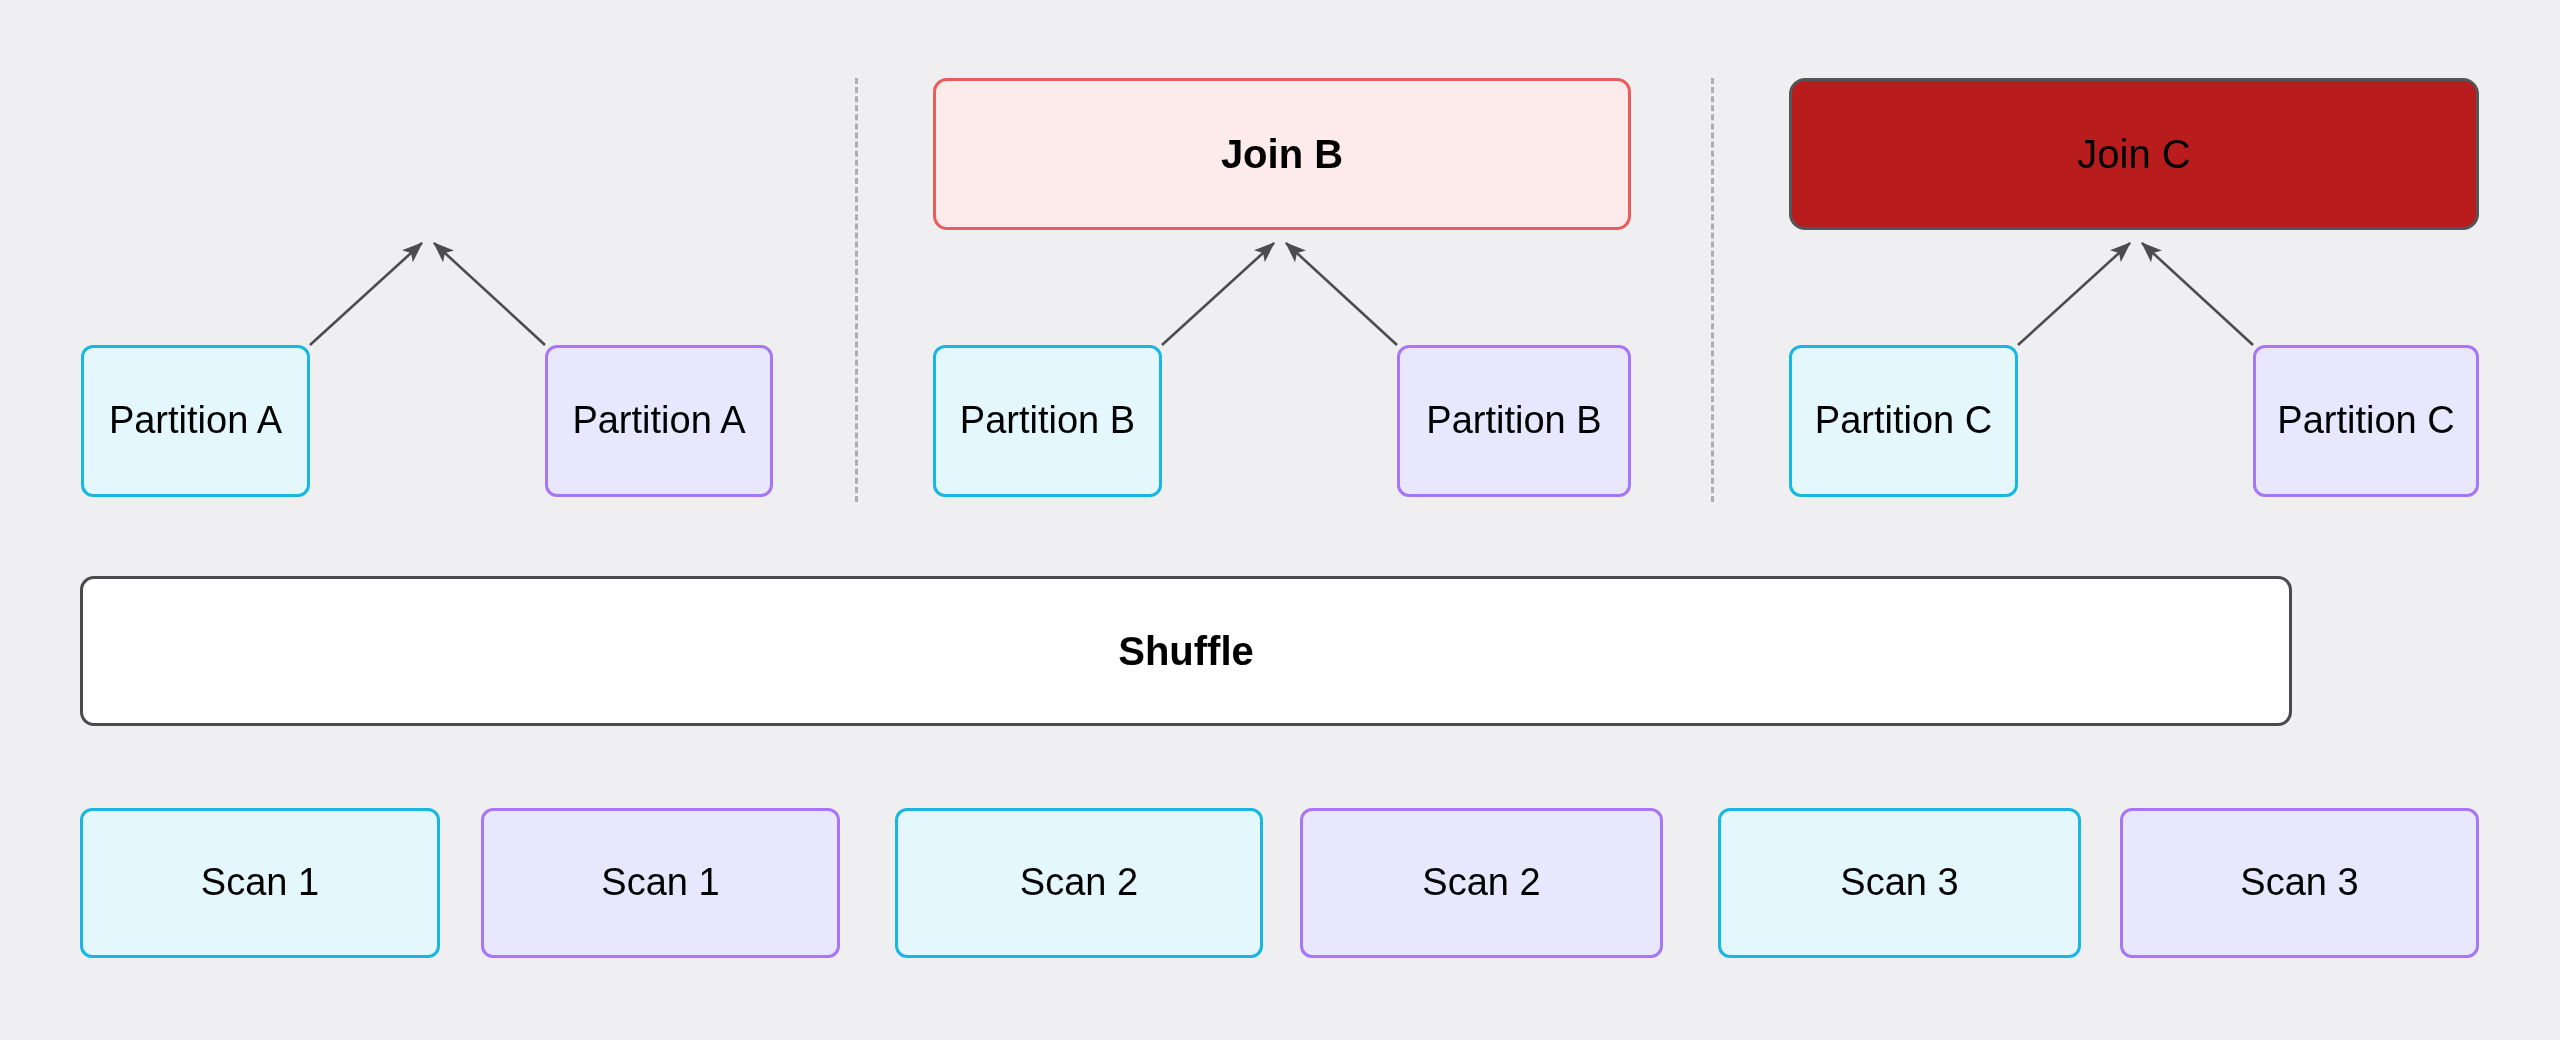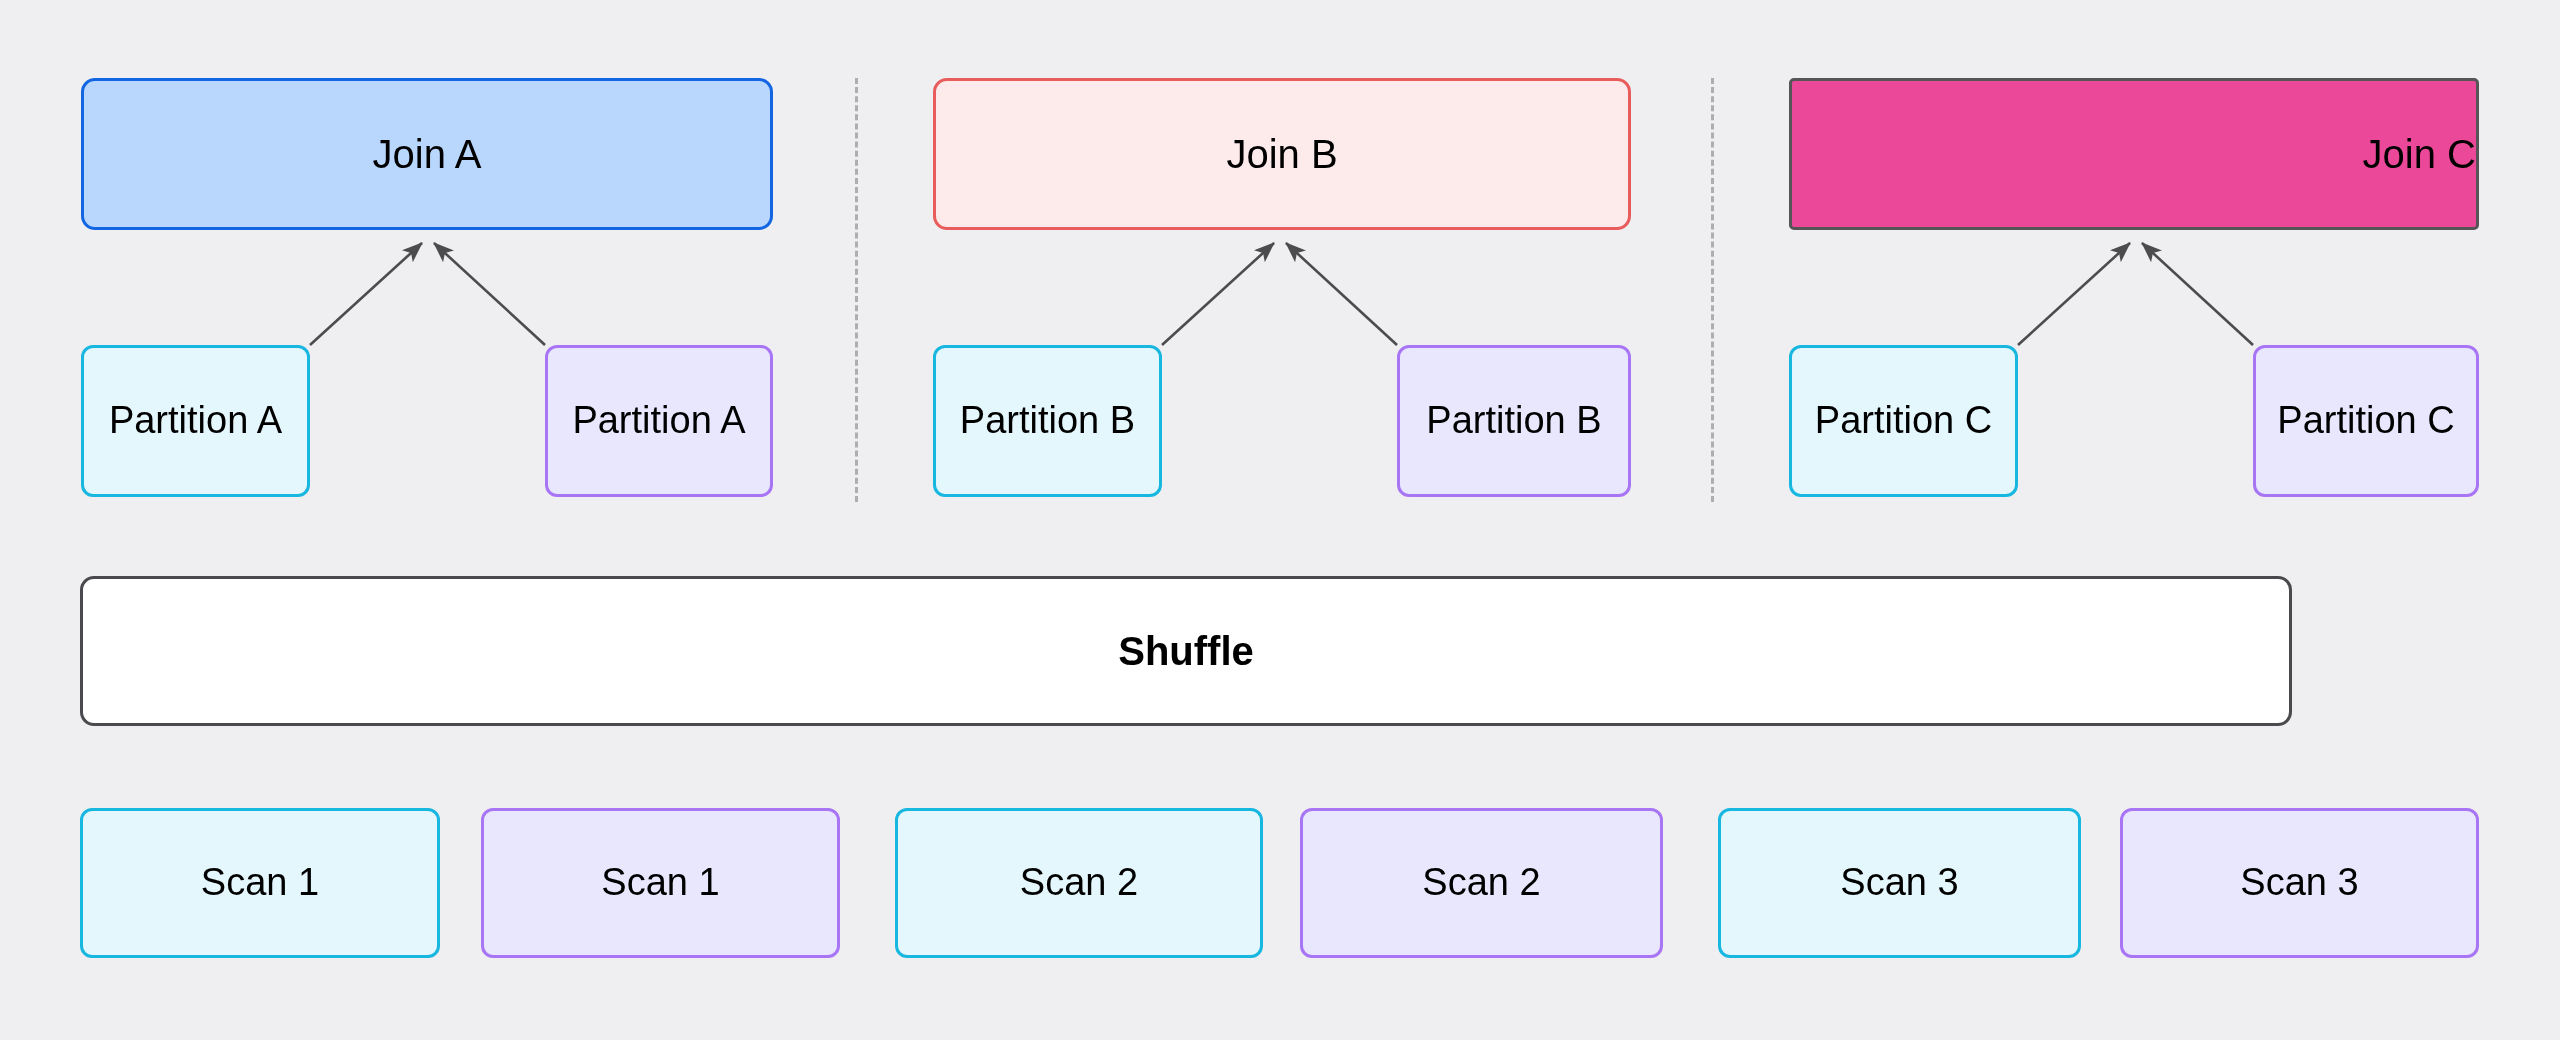--- a/index.html
+++ b/index.html
@@ -40,25 +40,24 @@
     border-width: 3px;
     border-radius: 14px;
   }
   .join-b {
     background: #fdeaea;
     border-color: #e85c5c;
     border-width: 3px;
     border-radius: 14px;
   }
   .join-c {
-    background: #ec4899;
+    background: #b91c1c;
     border-color: #555558;
     border-width: 3px;
-    border-radius: 5px;
-    justify-content: flex-end;
+    border-radius: 16px;
   }
   .shuffle {
     background: #ffffff;
     border-color: #4a4a4e;
     border-width: 3px;
     border-radius: 14px;
   }
   .cyan {
     background: #e4f7fc;
     border-color: #17b7e0;
@@ -118,25 +117,22 @@
       <line x1="2018" y1="345" x2="2130" y2="243" stroke="#4c4c4f" stroke-width="2.6" marker-end="url(#arrowhead)"></line>
     </g>
     <g>
       <line x1="2253" y1="345" x2="2142" y2="243" stroke="#4c4c4f" stroke-width="2.6" marker-end="url(#arrowhead)"></line>
     </g>
   </svg>
 
   <div class="divider" style="left:855px; top:78px; height:424px;"></div>
   <div class="divider" style="left:1711px; top:78px; height:424px;"></div>
 
-  <div class="node join-a fs-join" style="left:81px; top:78px; width:692px; height:152px;">
-    <span>Join A</span>
-  </div>
 
-  <div class="node join-b fs-join" style="left:933px; top:78px; width:698px; height:152px;">
+  <div class="node join-b fs-join" style="left:933px; top:78px; width:698px; height:152px;font-weight:bold;">
     <span>Join B</span>
   </div>
 
   <div class="node join-c fs-join" style="left:1789px; top:78px; width:690px; height:152px;">
     <span>Join C</span>
   </div>
 
   <div class="node cyan fs-part" style="left:81px; top:345px; width:229px; height:152px;">
     <span>Partition A</span>
   </div>

